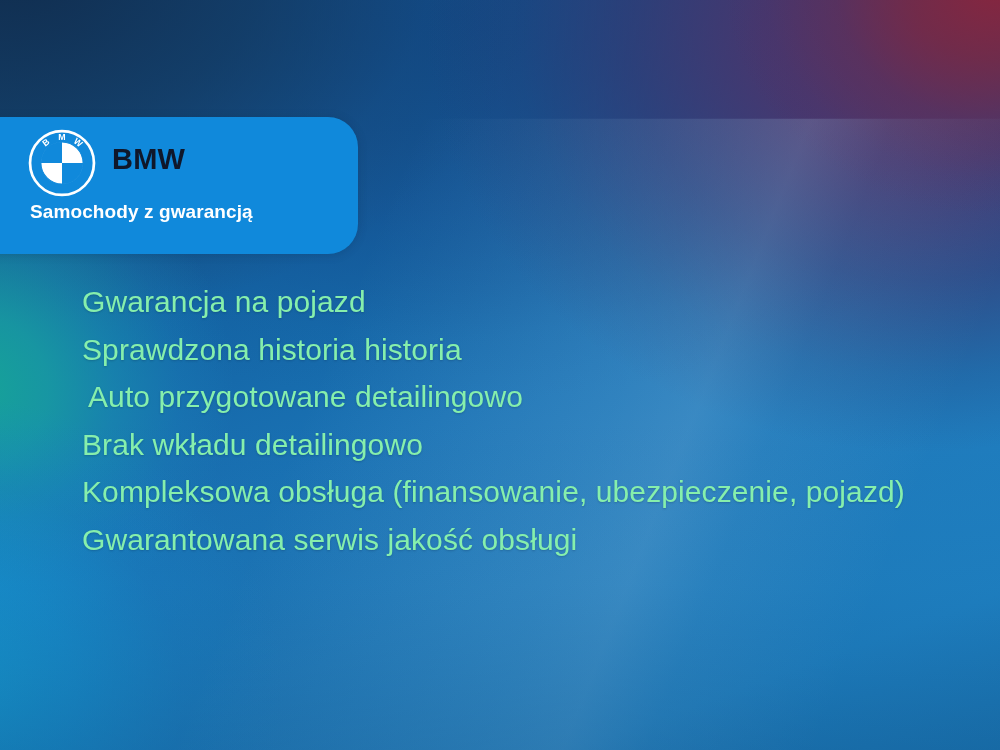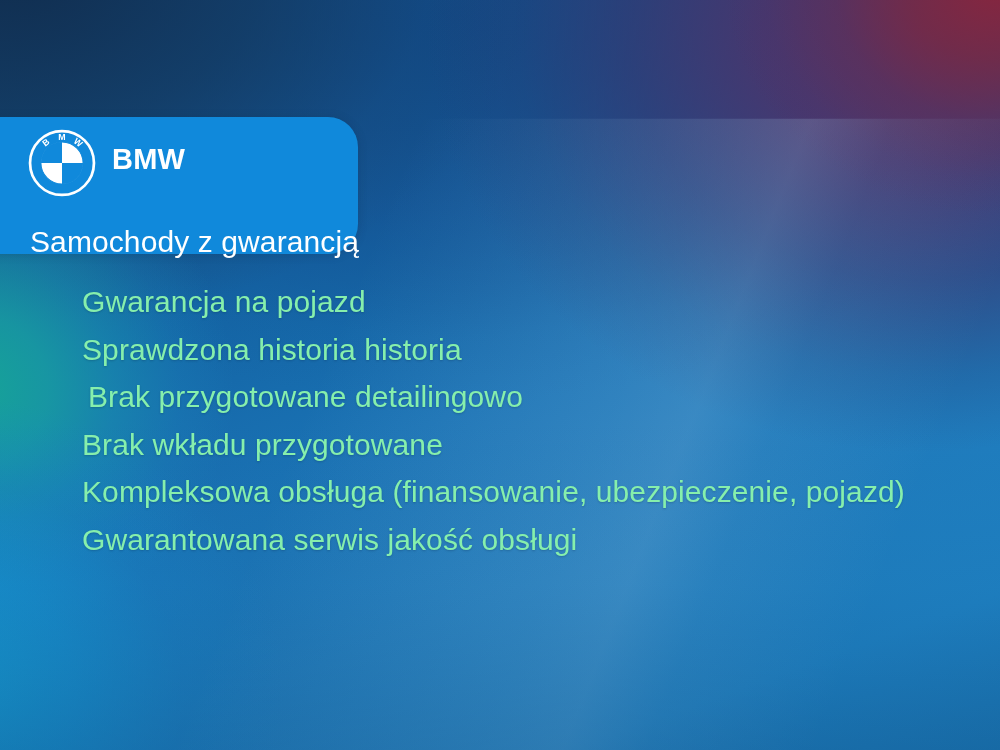--- a/index.html
+++ b/index.html
@@ -132,34 +132,34 @@
     flex: 0 0 68px;
     display: block;
   }
   .badge-titles {
     display: flex;
     flex-direction: column;
     line-height: 1.0;
   }
   .badge-title-1,
   .badge-title-2 {
-    color: #ffffff;
+    color: #0f172a;
     font-size: 29px;
     font-weight: bold;
     letter-spacing: 0.2px;
     white-space: nowrap;
   }
   .badge-title-1 { margin-bottom: 8px; }
   .badge-tagline {
     position: absolute;
     left: 30px;
-    top: 108px;
+    top: 84px;
     color: #ffffff;
-    font-size: 30px;
-    font-weight: normal;
+    font-size: 19px;
+    font-weight: bold;
     letter-spacing: 0.1px;
     white-space: nowrap;
   }
 
   
   .feature-list {
     position: absolute;
     left: 82px;
     top: 278px;
     width: 880px;
@@ -222,19 +222,19 @@
         </div>
       </div>
 
       <div class="badge-tagline">Samochody z gwarancją</div>
     </div>
   </div>
 
   <ul class="feature-list">
     <li class="feature-item">Gwarancja na pojazd</li>
     <li class="feature-item">Sprawdzona historia historia</li>
-    <li class="feature-item indent-1">Brak przygotowane detailingowo</li>
-    <li class="feature-item">Brak wkładu przygotowane</li>
+    <li class="feature-item indent-1">Auto przygotowane detailingowo</li>
+    <li class="feature-item">Brak wkładu detailingowo</li>
     <li class="feature-item">Kompleksowa obsługa (finansowanie, ubezpieczenie, pojazd)</li>
     <li class="feature-item">Gwarantowana serwis jakość obsługi</li>
   </ul>
 
 </div>
 
 </body></html>

